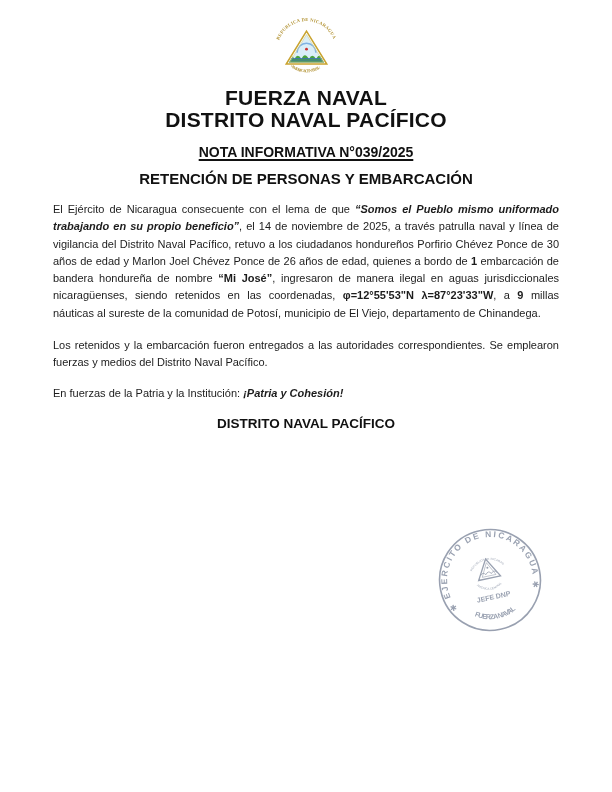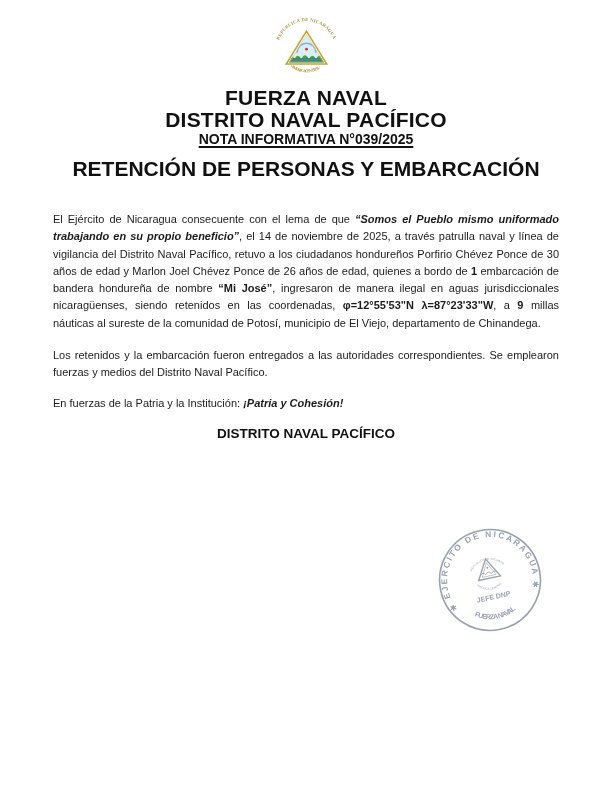--- a/index.html
+++ b/index.html
@@ -10,28 +10,28 @@
   }
   .page{position:relative;width:612px;height:792px;background:#ffffff;}
 
   
   .emblem{display:block;margin:12px auto 0;}
 
   
   .title-block{margin-top:5px;text-align:center;color:#111;}
   .org-title{font-size:21px;font-weight:bold;line-height:22px;letter-spacing:.2px;}
   .note-number{
-    text-align:center;color:#111;
+    margin-top:13px;text-align:center;color:#111;
     font-size:14px;font-weight:bold;
     text-decoration:underline;text-decoration-thickness:1.5px;text-underline-offset:2px;
   }
-  .subject{margin-top:10px;text-align:center;color:#111;font-size:21px;font-weight:bold;}
+  .subject{margin-top:10px;text-align:center;color:#111;font-size:15px;font-weight:bold;}
 
   
-  .content{margin:30px 53px 0 53px;color:#1c1c1c;font-size:11px;line-height:17.3px;text-align:justify;}
+  .content{margin:14px 53px 0 53px;color:#1c1c1c;font-size:11px;line-height:17.3px;text-align:justify;}
   .content p{margin:0;}
   .content p + p{margin-top:13px;}
   .content p.gap-lg{margin-top:15px;}
   .b{font-weight:bold;}
   .i{font-style:italic;}
 
   
   .signature{margin-top:13px;text-align:center;color:#111;font-size:13.5px;font-weight:bold;line-height:18.5px;}
 
   

